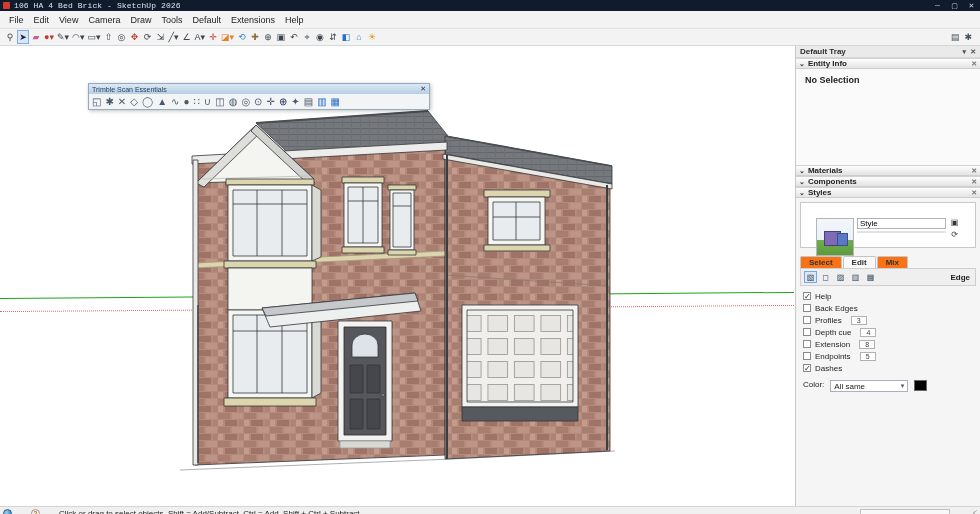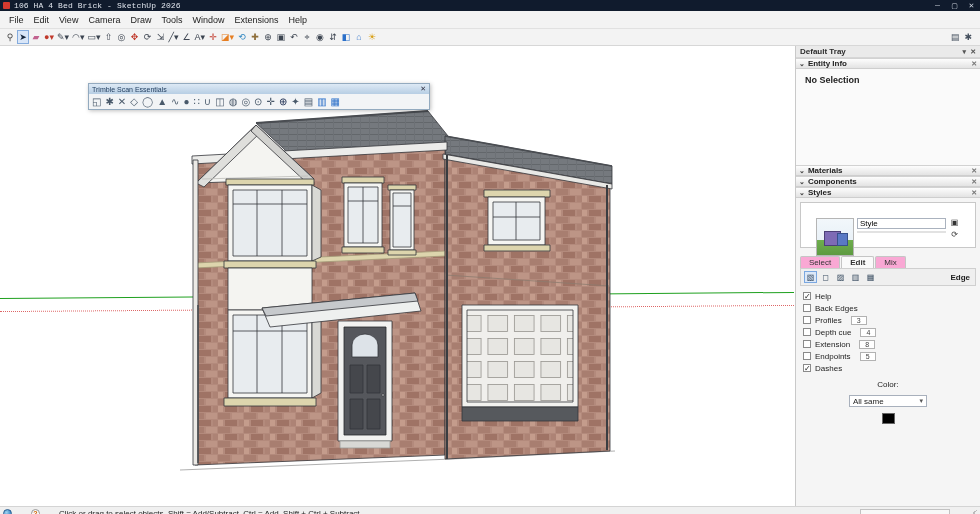--- a/index.html
+++ b/index.html
@@ -63,31 +63,31 @@
   .style-card { background: #fff; border: 1px solid #c8c8c8; height: 46px; display: flex; gap: 3px; padding: 15px; }
   .style-thumb { width: 38px; height: 38px; border: 1px solid #b5b5b5; position: relative; background: linear-gradient(180deg, #f2f7fb 0%, #e9f1f7 58%, #6fae4e 58%, #5d9a40 100%); flex: 0 0 auto; cursor: pointer; }
   .style-thumb::before { content:""; position:absolute; left:7px; top:12px; width:15px; height:13px; background:#7e6bb5; border:1px solid #4c3f77; }
   .style-thumb::after { content:""; position:absolute; left:20px; top:14px; width:9px; height:11px; background:#5a79c4; border:1px solid #38518c; }
   .style-fields { flex: 1; display: flex; flex-direction: column; gap: 2px; }
   .style-name-input { height: 12px; width: 100%; border: 1px solid #aab2be; background: #fff; font-size: 8px; padding: 0 2px; font-family: "Liberation Sans", sans-serif; }
   .style-desc { flex: 1; background: #fff; border: 1px solid #e2e2e2; }
   .style-side-icons { width: 11px; display: flex; flex-direction: column; align-items: center; gap: 3px; font-size: 8px; color: #333; }
   .style-side-icons span { cursor: pointer; }
   .styles-tabs { display: flex; gap: 1px; margin-top: 8px; }
-  .stab { padding: 1px 8px 1px 8px; font-size: 8px; color: #333; background: #f9a8d4; border: 1px solid #c5c5c5; border-bottom: none; border-radius: 2px 2px 0 0; cursor: pointer; }
+  .stab { padding: 1px 8px 1px 8px; font-size: 8px; color: #333; background: #f97316; border: 1px solid #c5c5c5; border-bottom: none; border-radius: 2px 2px 0 0; cursor: pointer; font-weight: bold; }
   [data-name="styles-tab-edit"] { background: #fafafa; font-weight: bold; }
   .edge-row { display: flex; align-items: center; gap: 2px; background: #efefef; border: 1px solid #cfcfcf; padding: 2px 3px; }
   .edge-ic { width: 13px; height: 12px; font-size: 8px; line-height: 12px; text-align: center; color: #35495e; border: 1px solid transparent; cursor: pointer; }
   [data-name="edge-settings-icon"] { border-color: #7aa7e0; background: #dce8f8; }
   .edge-label { margin-left: auto; font-size: 8px; font-weight: bold; color: #222; padding-right: 2px; }
   .settings { padding: 6px 3px 0 3px; display: flex; flex-direction: column; gap: 4px; }
   .set-row { display: flex; align-items: center; gap: 4px; height: 8px; font-size: 8px; color: #222; }
   .cb { width: 8px; height: 8px; border: 1px solid #8a8a8a; background: #fff; font-size: 8px; line-height: 7px; text-align: center; color: #222; cursor: pointer; flex: 0 0 auto; }
   .numbox { width: 16px; height: 9px; border: 1px solid #b2b2b2; background: #fff; font-size: 7px; line-height: 8px; text-align: center; color: #444; margin-left: 5px; cursor: text; }
-  .color-row { display: flex; align-items: center; gap: 6px; margin-top: 8px; padding: 0 3px; font-size: 8px; flex-direction: column; }
+  .color-row { display: flex; align-items: flex-start; gap: 6px; margin-top: 8px; padding: 0 3px; font-size: 8px; }
   .color-select { width: 78px; height: 12px; border: 1px solid #a8b0bc; background: #fff; display: flex; align-items: center; padding: 0 3px; font-size: 8px; cursor: pointer; }
   .color-caret { margin-left: auto; font-size: 7px; color: #555; }
   .swatch { width: 13px; height: 11px; background: #000; border: 1px solid #666; cursor: pointer; }
 
   
   .statusbar { height: 13px; background: #f0f0f0; border-top: 1px solid #d4d4d4; display: flex; align-items: center; gap: 19px; padding: 0 3px; }
   .sb-geo { width: 9px; height: 9px; border-radius: 50%; background: radial-gradient(circle at 35% 35%, #9fd4f0, #3d85c6 70%); border: 1px solid #2a5f91; cursor: pointer; flex: 0 0 auto; }
   .sb-help { width: 9px; height: 9px; border-radius: 50%; background: #f7f7f7; border: 1px solid #999; color: #d06500; font-size: 7px; font-weight: bold; line-height: 8px; text-align: center; cursor: pointer; flex: 0 0 auto; }
   .sb-hint { font-size: 8px; color: #222; white-space: nowrap; }
   .measure-box { margin-left: auto; width: 90px; height: 9px; border: 1px solid #c2c2c2; background: #f8f8f8; cursor: text; }
@@ -108,21 +108,21 @@
     </span>
   </div>
 
   <div class="menubar" data-name="menubar">
     <span class="menu-item" data-name="menu-file">File</span>
     <span class="menu-item" data-name="menu-edit">Edit</span>
     <span class="menu-item" data-name="menu-view">View</span>
     <span class="menu-item" data-name="menu-camera">Camera</span>
     <span class="menu-item" data-name="menu-draw">Draw</span>
     <span class="menu-item" data-name="menu-tools">Tools</span>
-    <span class="menu-item" data-name="menu-window">Window</span>
+    <span class="menu-item" data-name="menu-window">Default</span>
     <span class="menu-item" data-name="menu-extensions">Extensions</span>
     <span class="menu-item" data-name="menu-help">Help</span>
   </div>
 
   <div class="toolbar" data-name="main-toolbar">
     <div class="tools">
 
         <span class="tool" data-name="search-tool" title="search-tool">⚲</span>
 
         <span class="tool" data-name="select-tool" title="select-tool">➤</span>

